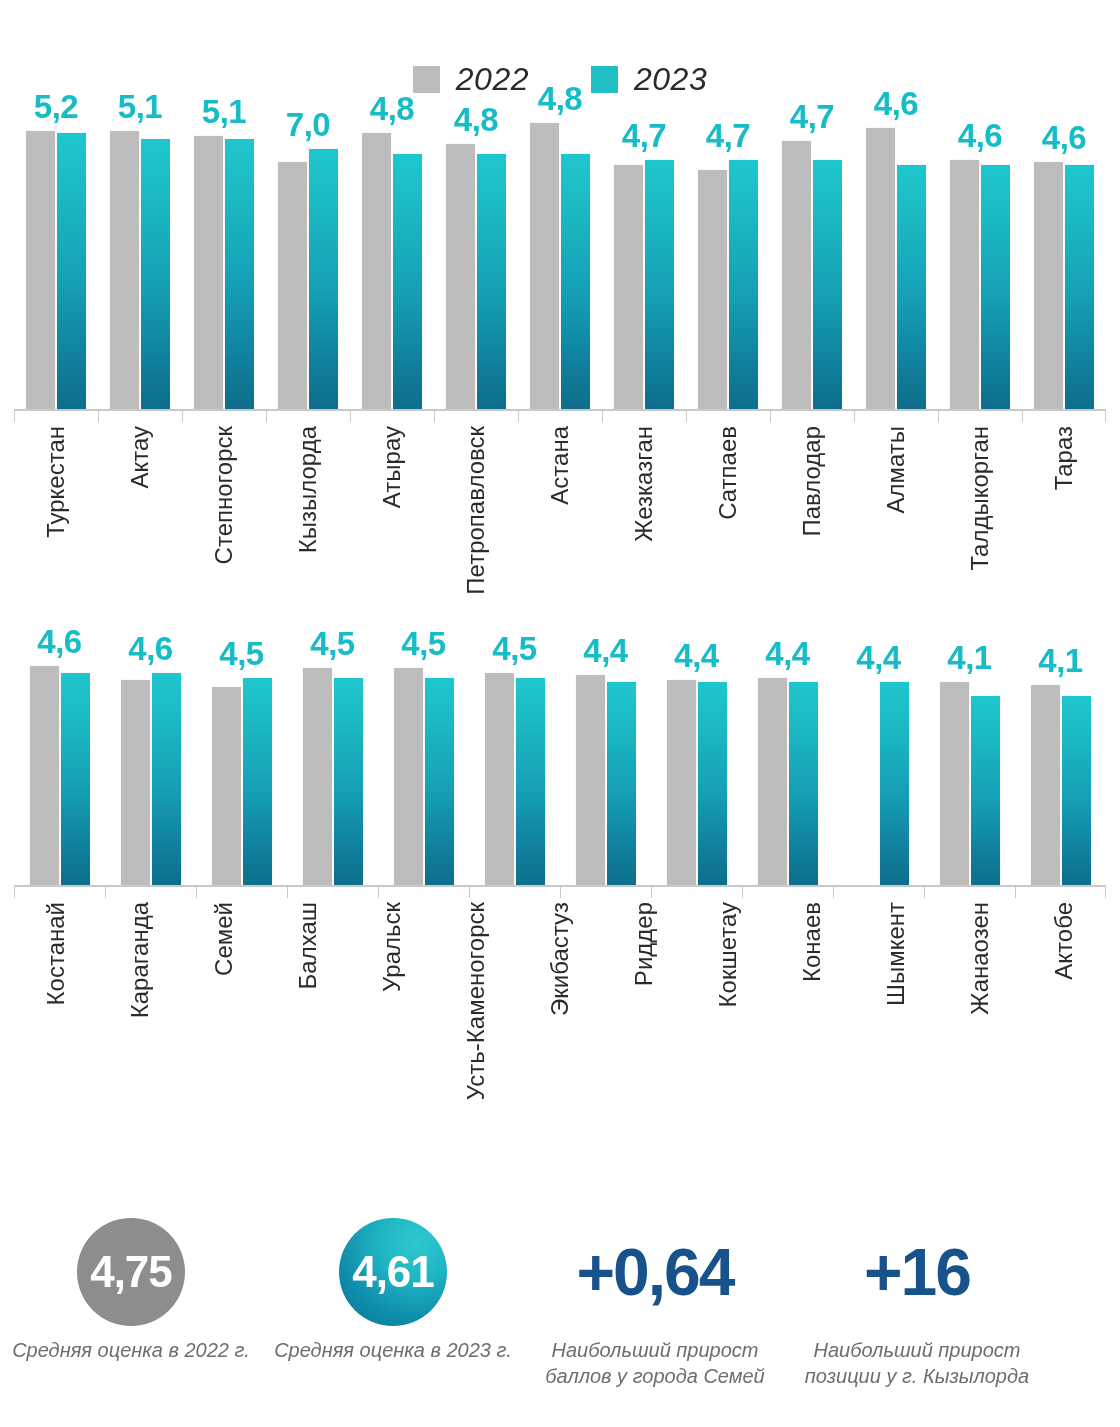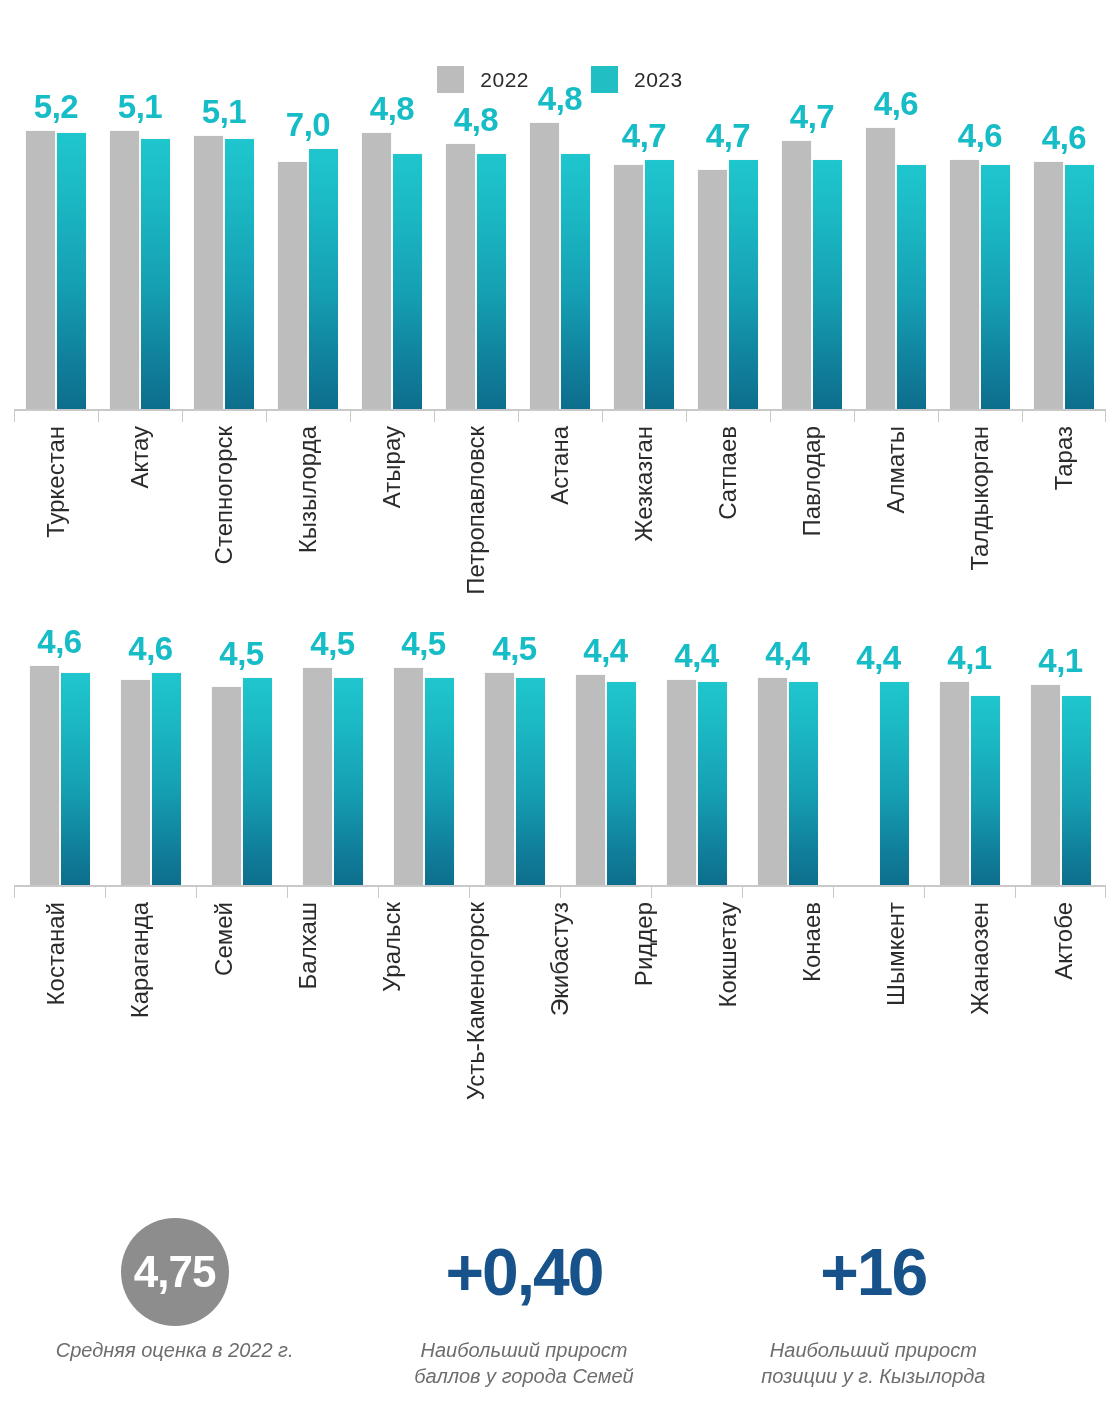--- a/index.html
+++ b/index.html
@@ -31,24 +31,25 @@
     gap: 16px;
   }
   .legend-swatch {
     width: 27px;
     height: 27px;
     display: block;
   }
   .legend-swatch.gray { background: #bcbcbc; }
   .legend-swatch.teal { background: #21bfc4; }
   .legend-label {
-    font-size: 21px;
+    font-size: 32px;
     color: #2b2b2b;
     letter-spacing: 0.5px;
     line-height: 1;
+    font-style: italic;
   }
 
   
   .chart-row {
     position: relative;
     width: 1120px;
   }
   .chart-row.row-1 { height: 480px; margin-top: 12px; }
   .chart-row.row-2 { height: 480px; margin-top: 35px; }
 
@@ -508,20 +509,24 @@
       </div>
     </div>
 </div>
 
 <div class="stats" id="stats">
     <div class="stat">
       <div class="circle gray">4,75</div>
       <div class="stat-caption">Средняя оценка в 2022 г.</div>
     </div>
     <div class="stat">
-      <div class="bignum">+0,40</div>
+      <div class="circle teal">4,61</div>
+      <div class="stat-caption">Средняя оценка в 2023 г.</div>
+    </div>
+    <div class="stat">
+      <div class="bignum">+0,64</div>
       <div class="stat-caption">Наибольший прирост<br>баллов у города Семей</div>
     </div>
     <div class="stat">
       <div class="bignum">+16</div>
       <div class="stat-caption">Наибольший прирост<br>позиции у г. Кызылорда</div>
     </div>
   </div>
 
 </body></html>

